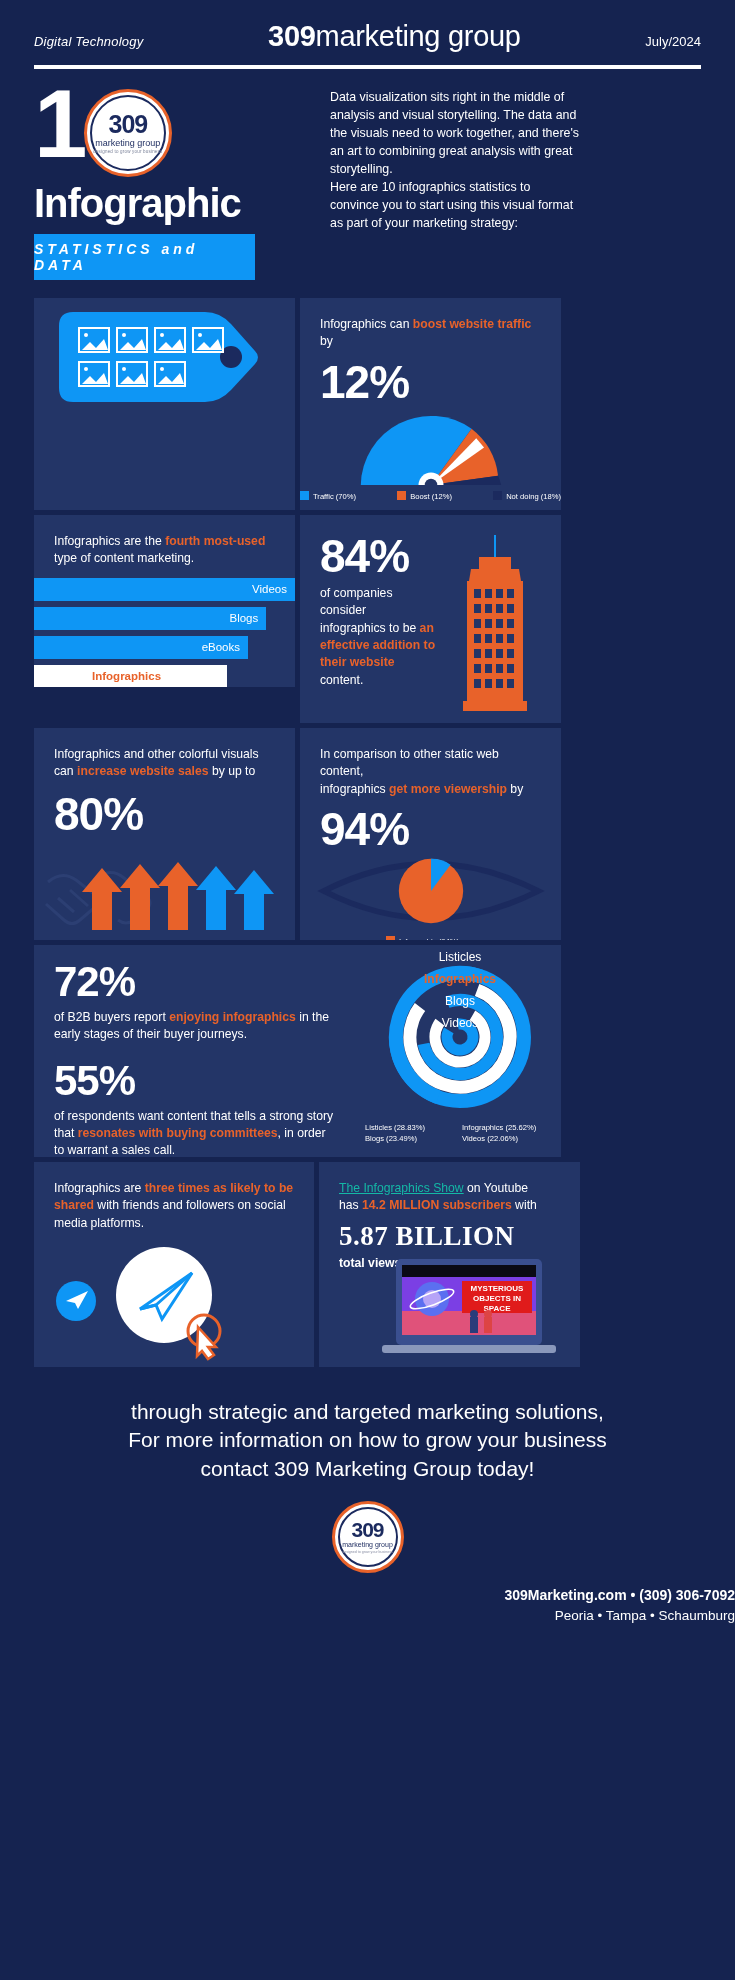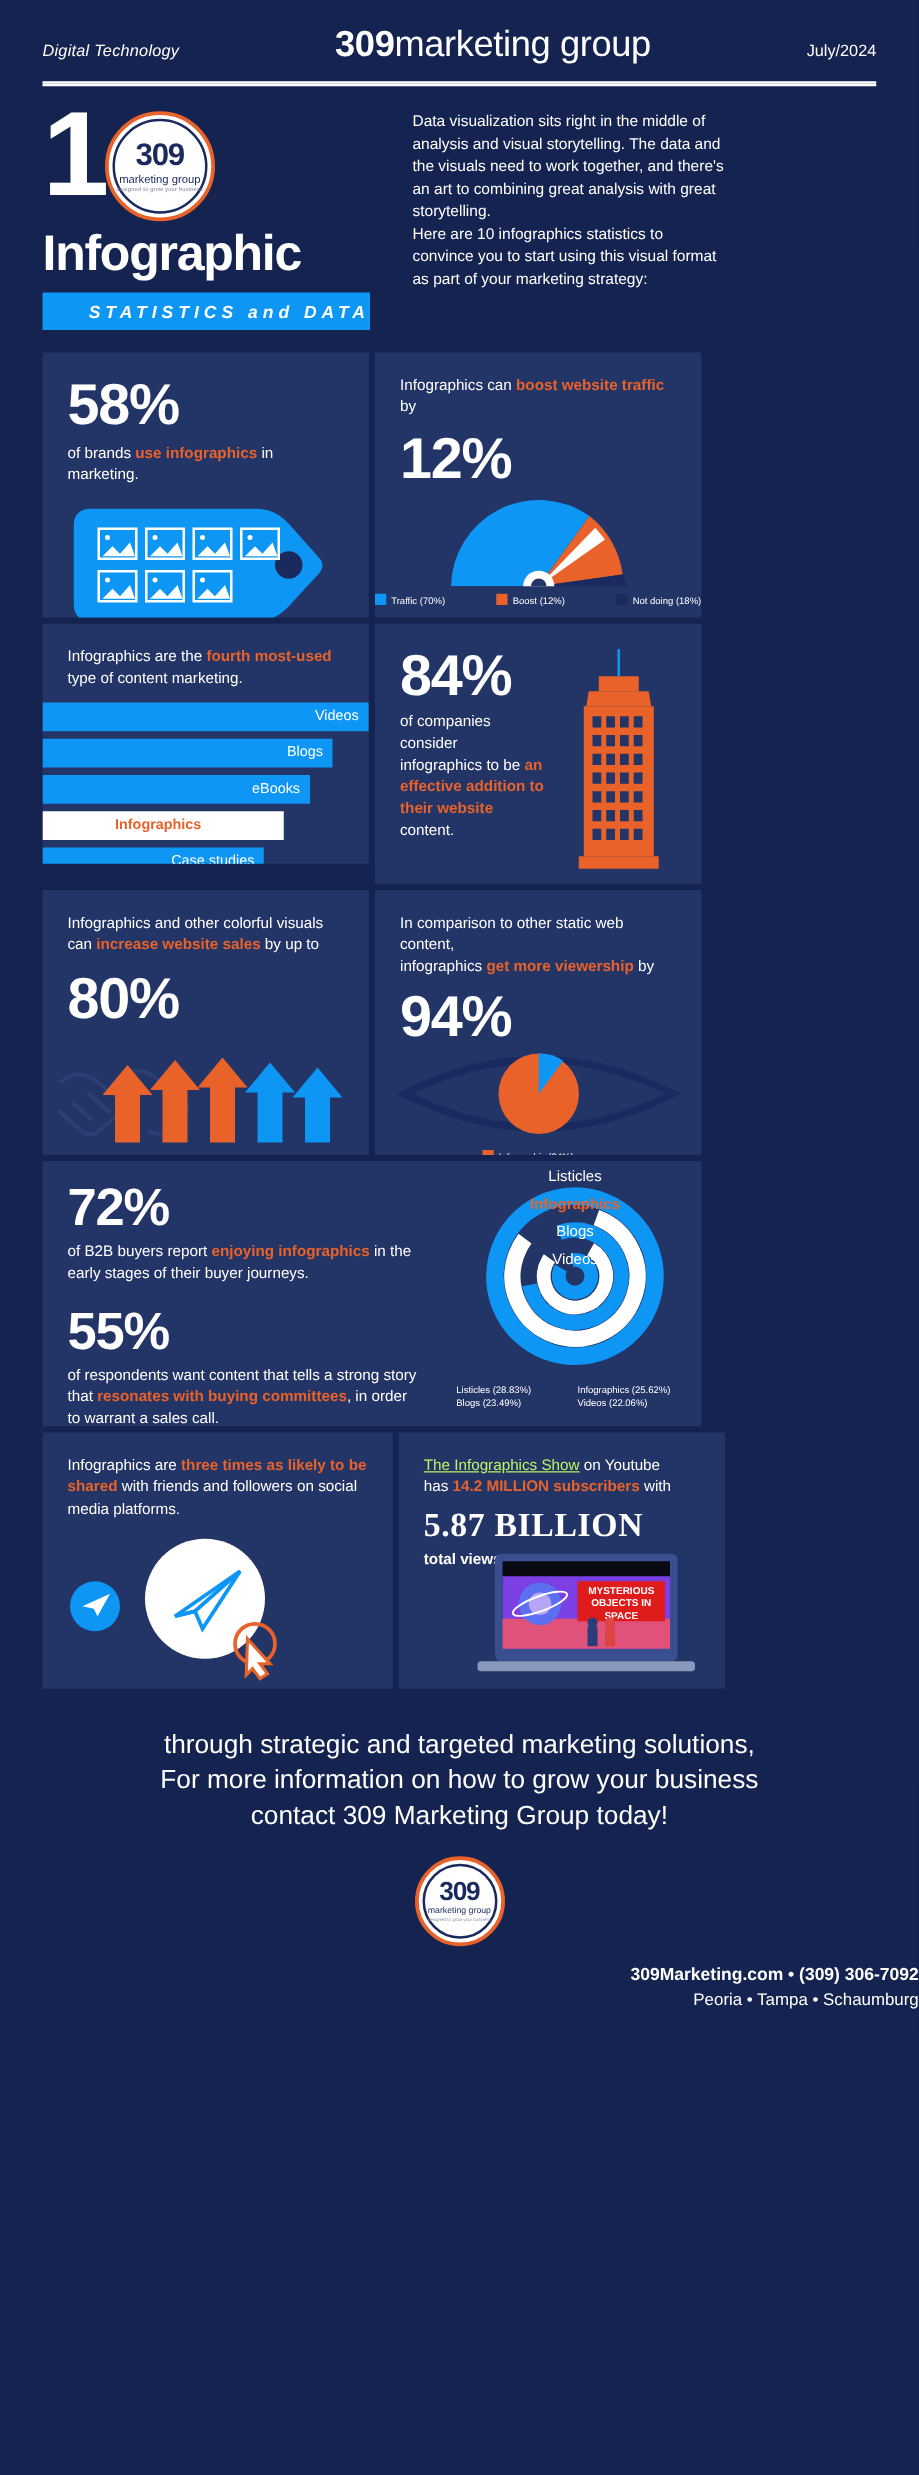--- a/index.html
+++ b/index.html
@@ -40,22 +40,22 @@
   .circle-logo .ring { position: absolute; inset: 3px; border-radius: 50%; border: 2px solid #1b2a5e; }
   .circle-logo .n309 { position: absolute; top: 18px; left: 0; right: 0; text-align: center;
     color: #1b2a5e; font-size: 25px; font-weight: 800; letter-spacing: -1px; }
   .circle-logo .lg1 { position: absolute; top: 46px; left: 0; right: 0; text-align: center;
     color: #1b2a5e; font-size: 9px; }
   .circle-logo .lg2 { position: absolute; top: 57px; left: 0; right: 0; text-align: center;
     color: #7b8299; font-size: 4.5px; letter-spacing: .2px; }
   .title-info { font-size: 40px; font-weight: 800; letter-spacing: -1px; margin-top: 4px; }
   .sub-band {
     background: #0e96f5; color: #fff; font-style: italic; font-weight: bold;
-    font-size: 14px; letter-spacing: 4px; text-align: right;
-    padding: 7px 0; margin-top: 8px; width: 262px;
+    font-size: 14px; letter-spacing: 4px; text-align: left;
+    padding: 7px 0; margin-top: 8px; width: 221px;
   }
   .intro-right { width: 250px; font-size: 12.4px; line-height: 1.45; padding-top: 4px; }
   .intro-right p + p { }
 
   
   .grid { padding: 0 34px; margin-top: 18px; }
   .row { display: flex; gap: 5px; margin-bottom: 5px; }
   .panel { background: #233567; position: relative; overflow: hidden; }
   .p-left { width: 261px; }
   .p-right { width: 261px; }
@@ -82,21 +82,21 @@
   .bar.w { background: #ffffff; color: #e8622a; font-weight: bold; justify-content: center; }
 
   
   .spiral-legend { display: grid; grid-template-columns: 1fr 1fr; gap: 2px 8px;
     font-size: 7.6px; padding: 4px 0 8px 14px; }
 
   
   .p-wide-left { width: 280px; }
   .p-wide-right { width: 261px; }
 
-  .link-u { color: #bef264; text-decoration: underline; }
+  .link-u { color: #14b8a6; text-decoration: underline; }
 
   
   .cta { text-align: center; font-size: 21px; line-height: 1.35; padding: 26px 34px 0 34px; font-weight: 400; }
   .foot-logo { margin: 18px auto 0 auto; width: 72px; height: 72px; border-radius: 50%;
     background: #fff; border: 3px solid #e8622a; position: relative; }
   .foot-logo .ring { position: absolute; inset: 3px; border-radius: 50%; border: 2px solid #1b2a5e; }
   .foot-logo .n309 { position: absolute; top: 14px; left:0; right:0; text-align:center;
     color:#1b2a5e; font-size: 21px; font-weight: 800; letter-spacing:-1px; }
   .foot-logo .lg1 { position: absolute; top: 37px; left:0; right:0; text-align:center;
     color:#1b2a5e; font-size: 7px; }
@@ -138,24 +138,20 @@
     <div class="intro-right">
       <p>Data visualization sits right in the middle of analysis and visual storytelling. The data and the visuals need to work together, and there's an art to combining great analysis with great storytelling.</p>
       <p>Here are 10 infographics statistics to convince you to start using this visual format as part of your marketing strategy:</p>
     </div>
   </div>
 
   <div class="grid">
 
     <div class="row">
       <div class="panel p-left" style="height:212px">
-        <div class="pad" style="padding-bottom:4px">
-          <div class="stat-num lg">58%</div>
-          <div class="body-txt" style="margin-top:8px"><span>of brands </span><span class="hl">use infographics</span><span> in marketing.</span></div>
-        </div>
         <svg class="tag-svg" width="220" height="100" viewBox="0 0 220 100">
           <path d="M4 22 Q4 8 18 8 L150 8 Q165 8 176 20 L200 47 Q206 53 200 60 L176 86 Q165 98 150 98 L18 98 Q4 98 4 84 Z" fill="#0e96f5"></path>
           <circle cx="176" cy="53" r="11" fill="#1b2a5e"></circle>
           <g fill="none" stroke="#ffffff" stroke-width="2">
             <rect x="24" y="24" width="30" height="24"></rect>
               <rect x="62" y="24" width="30" height="24"></rect>
             <rect x="100" y="24" width="30" height="24"></rect>
               <rect x="138" y="24" width="30" height="24"></rect>
             <rect x="24" y="58" width="30" height="24"></rect>
               <rect x="62" y="58" width="30" height="24"></rect>
@@ -195,21 +191,21 @@
         </svg>
         <div class="legend">
           <span class="it"><span class="sw" style="background:#0e96f5"></span><span>Traffic (70%)</span></span>
           <span class="it"><span class="sw" style="background:#e8622a"></span><span>Boost (12%)</span></span>
           <span class="it"><span class="sw" style="background:#1b2a5e"></span><span>Not doing (18%)</span></span>
         </div>
       </div>
     </div>
 
     <div class="row">
-      <div class="panel p-left" style="height:192px">
+      <div class="panel p-left" style="height:172px">
         <div class="pad" style="padding-bottom:10px">
           <div class="body-txt"><span>Infographics are the </span><span class="hl">fourth most-used</span><span> type of content marketing.</span></div>
         </div>
         <div class="bars" style="padding-left:0">
           <div class="bar b" style="width:100%">
               <span>Videos</span>
             </div>
           <div class="bar b" style="width:89%">
               <span>Blogs</span>
             </div>

